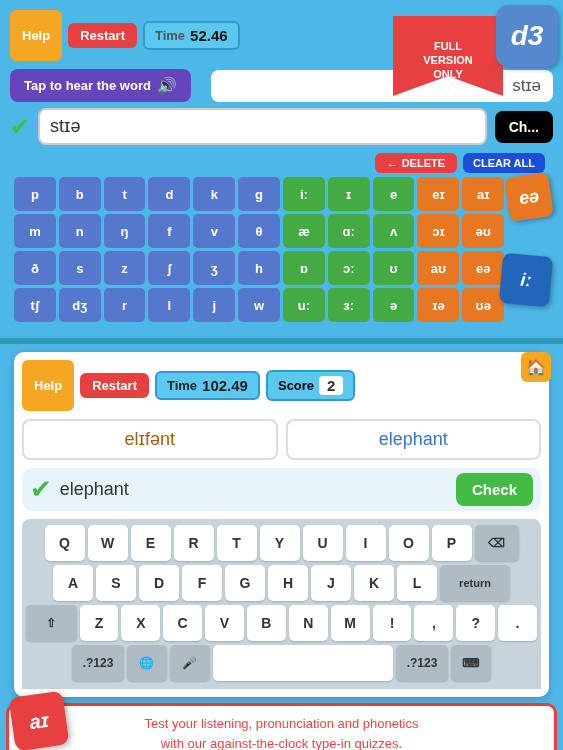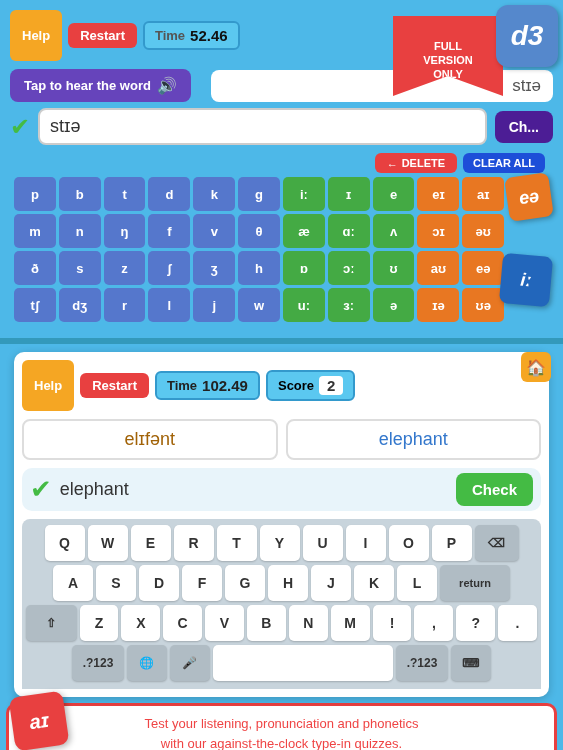--- a/index.html
+++ b/index.html
@@ -155,21 +155,21 @@
     .text-input-top {
       background: white;
       border: 2px solid #ccc;
       border-radius: 8px;
       padding: 6px 10px;
       font-size: 18px;
       flex: 1;
       color: #333;
     }
     .btn-check-top {
-      background: #4c1d95;
+      background: #000000;
       color: white;
       border: none;
       border-radius: 8px;
       padding: 8px 14px;
       font-weight: bold;
       font-size: 14px;
       cursor: pointer;
     }
 
     

